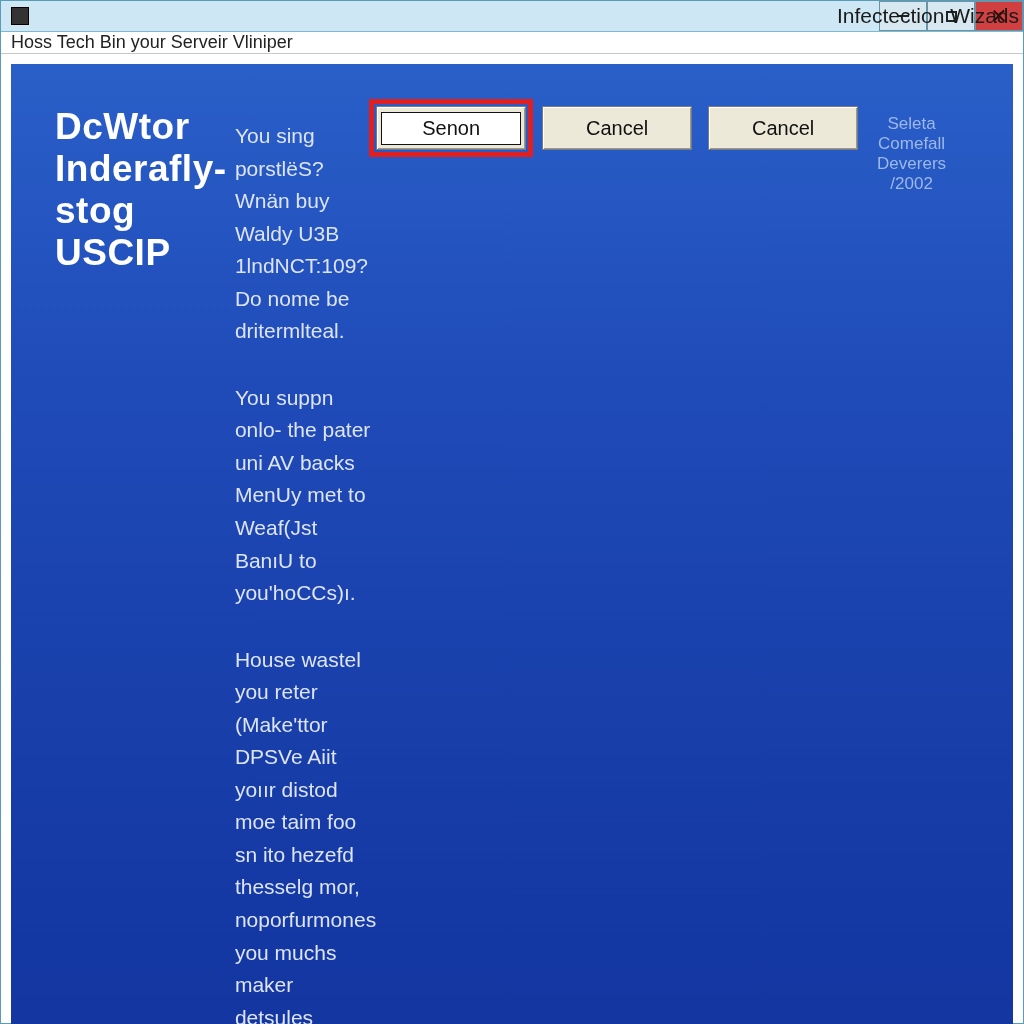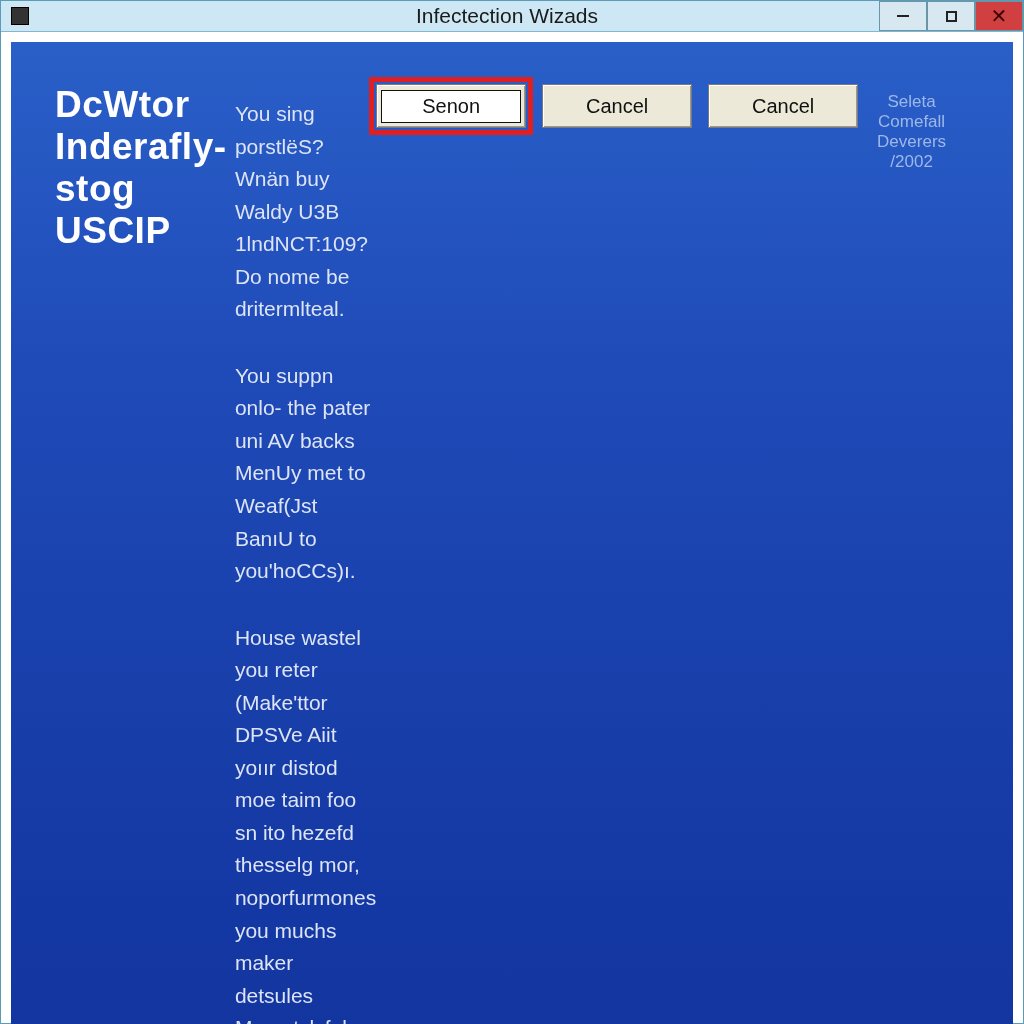--- a/index.html
+++ b/index.html
@@ -27,22 +27,22 @@
   }
   .titlebar-icon {
     width: 18px; height: 18px;
     margin-left: 10px;
     background: #333;
     border: 1px solid #000;
     display: inline-block;
   }
   .titlebar-title {
     position: absolute;
-    left: 0; right: 10px;
-    text-align: center;
+    left: 0; right: 4px;
+    text-align: right;
     font-size: 21px;
     color: #1a1a1a;
     pointer-events: none;
   }
   .window-controls {
     margin-left: auto;
     display: flex;
     height: 100%;
   }
   .win-btn {
@@ -163,20 +163,23 @@
         </div>
       <div class="win-btn">
           <span class="max-glyph"></span>
         </div>
       <div class="win-btn close">
           <span class="x-glyph"></span>
         </div>
     </div>
   </div>
 
+  <div class="subheader">
+    <span>Hoss Tech Bin your Serveir Vliniper</span>
+  </div>
 
   <div class="main-panel">
     <div class="panel-heading">DcWtor Inderafly-stog USCIP</div>
 
     <div class="panel-body">
       <p>You sing porstlëS? Wnän buy Waldy U3B 1lndNCT:109? Do nome be dritermlteal.</p>
       <p>You suppn onlo- the pater uni AV backs MenUy met to Weaf(Jst BanıU to you'hoCCs)ı.</p>
       <p>House wastel you reter (Make'ttor DPSVe Aiit  yoıır distod moe taim foo sn ito hezefd thesselg mor, noporfurmones you muchs maker detsules Memetvlsfal hande the istick of mole the ad mos: past naul Dove) Kito shlt you beninoins taue..</p>
     </div>
 

